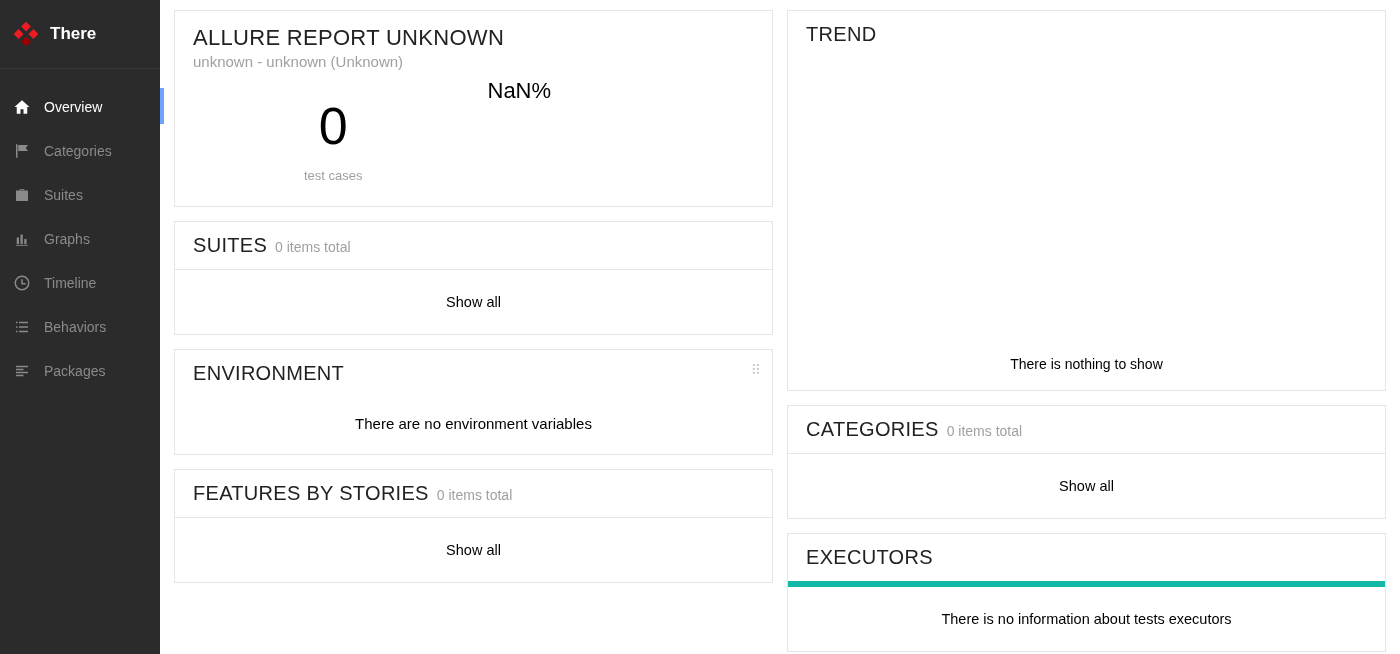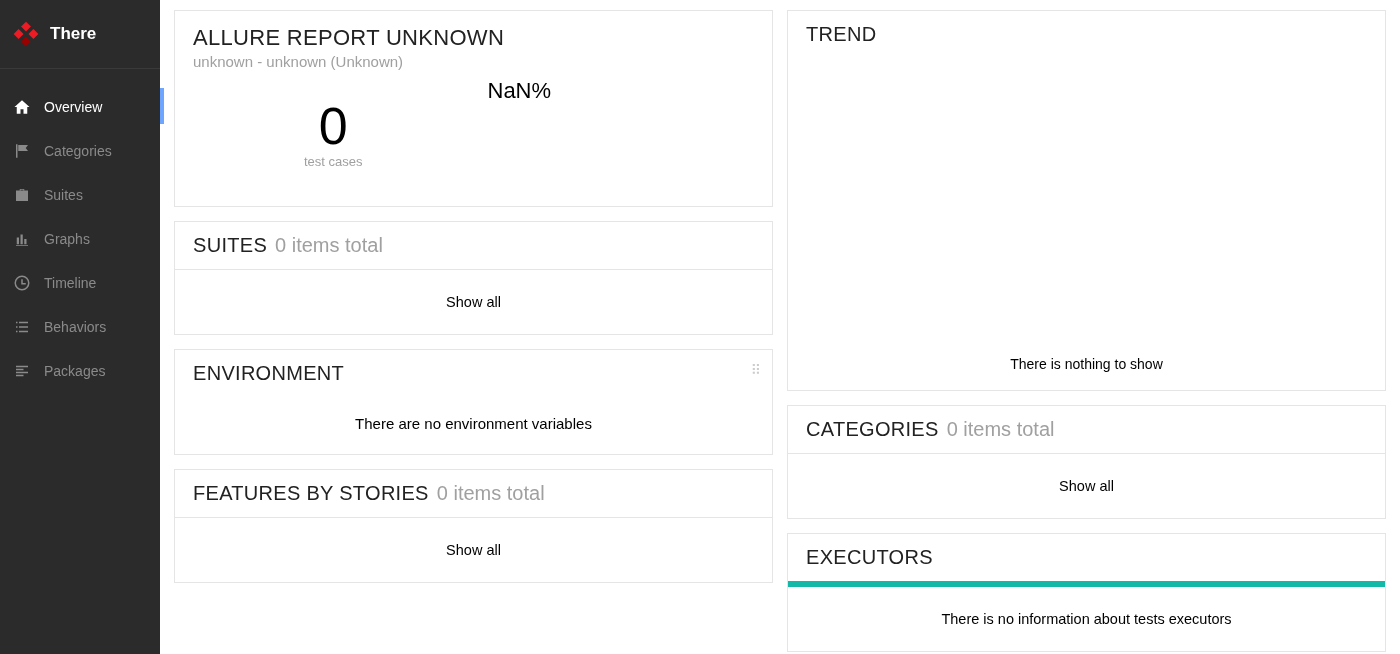--- a/index.html
+++ b/index.html
@@ -120,37 +120,37 @@
 }
 .count-num {
   font-size: 52px;
   font-weight: 400;
   color: #000;
   line-height: 1;
 }
 .count-label {
   font-size: 13px;
   color: #a0a0a0;
-  margin-top: 2px;
+  margin-top: 16px;
 }
 .widget-title-row {
   padding: 12px 18px;
   display: flex;
   align-items: baseline;
   gap: 8px;
   position: relative;
 }
 .widget-title {
   font-size: 20px;
   font-weight: 400;
   color: #222;
   letter-spacing: 0.3px;
 }
 .items-total {
-  font-size: 20px;
+  font-size: 14px;
   color: #a0a0a0;
 }
 .drag-handle {
   position: absolute;
   right: 10px;
   top: 12px;
   color: #ccc;
   font-size: 14px;
   letter-spacing: 1px;
   cursor: grab;

